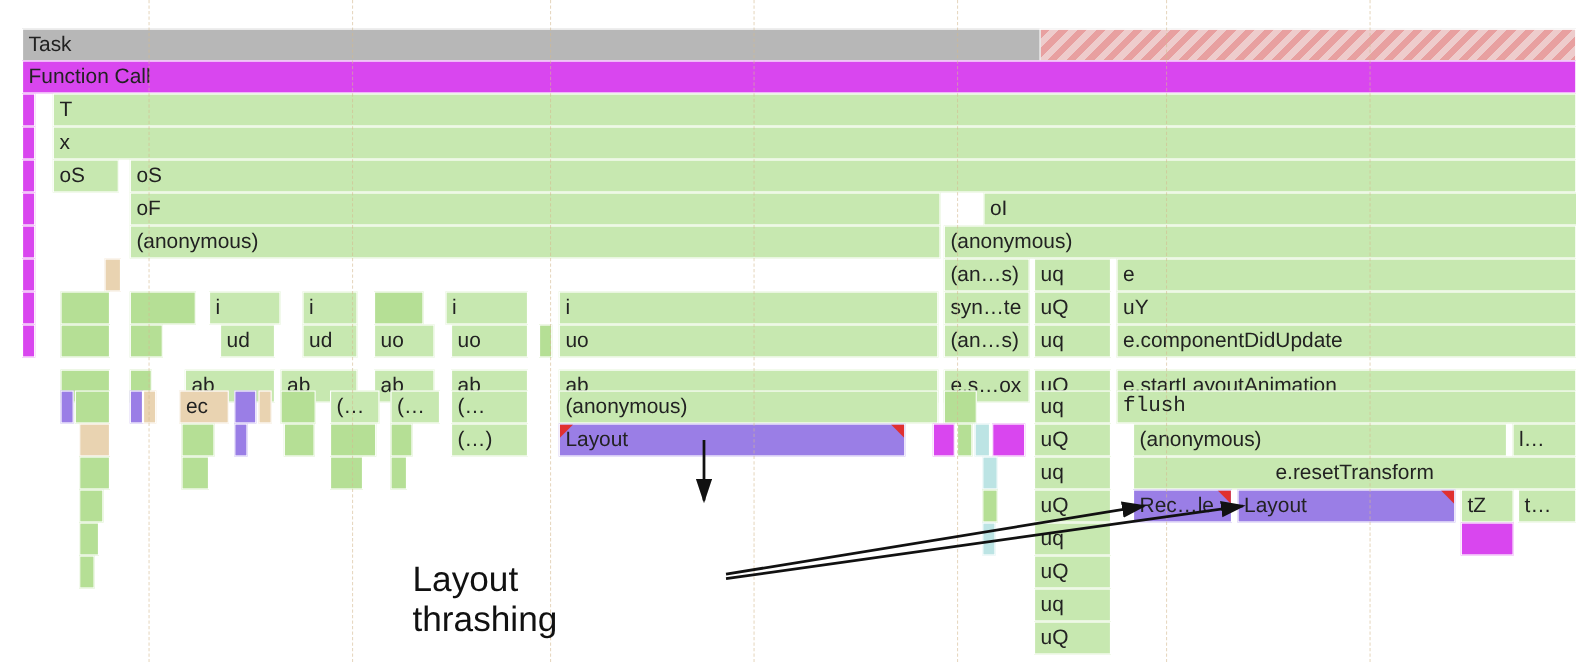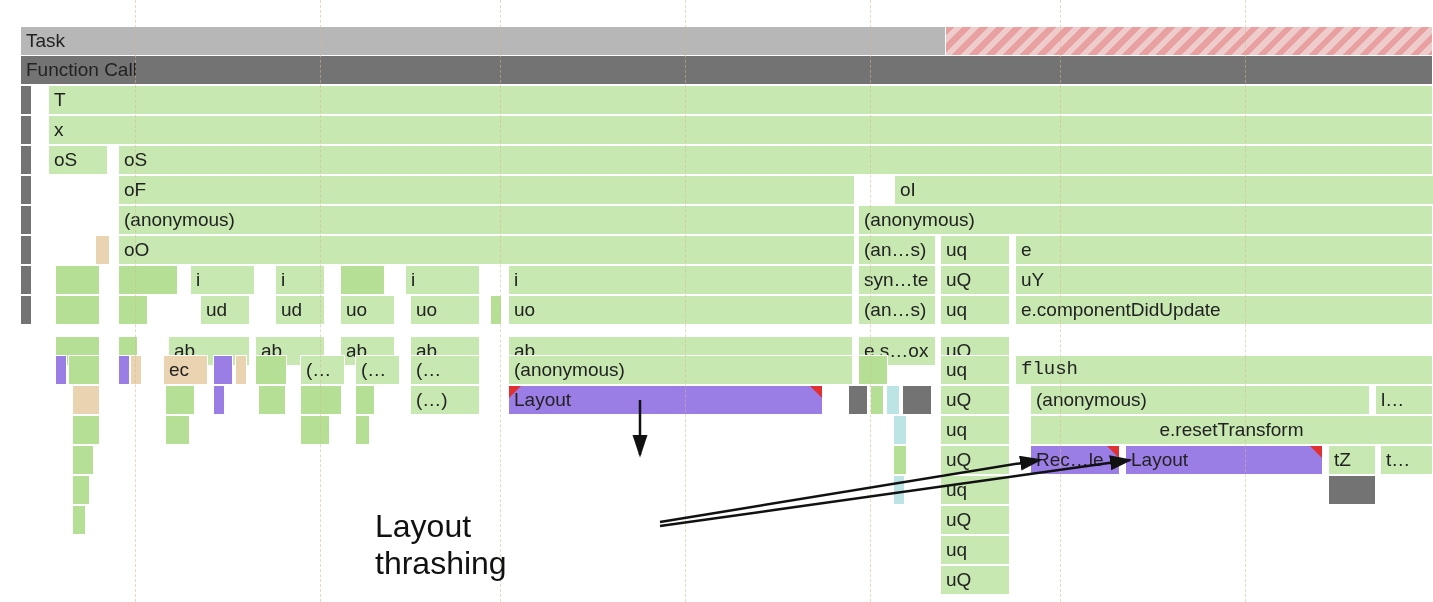--- a/index.html
+++ b/index.html
@@ -1,21 +1,21 @@
 <!DOCTYPE html>
 <html><head>
 <meta charset="utf-8">
 <style>
   * { box-sizing: border-box; margin: 0; padding: 0; }
   html, body { width: 1433px; height: 602px; font-family: Arial, Helvetica, sans-serif; background: #fff; overflow: hidden; }
   #flame { position: absolute; left: 0; top: 0; width: 1433px; height: 602px; }
   .row { position: absolute; left: 0; width: 1433px; }
   .bar { position: absolute; top: 0; height: 100%; border: 1px solid #fff; overflow: hidden; white-space: nowrap; font-size: 19px; line-height: 1; padding: 4px 5px 0 5px; color: #222; }
   .c-task { background: #b7b7b7; }
-  .c-fn   { background: #737373; }
+  .c-fn   { background: #d946ef; }
   .c-js   { background: #c7e8b0; }
   .c-js2  { background: #b5df95; }
   .c-tan  { background: #e9d3b1; }
   .c-lay  { background: #9a7ee6; color:#222; }
   .c-cyan { background: #bce4e4; }
   .striped {
     background: repeating-linear-gradient(135deg,#e8a0a0 0,#e8a0a0 6px,#ecc 6px,#ecc 12px);
   }
   .tri { position:absolute; top:0; width:0; height:0; border-style:solid; }
   .tri-l { left:0;  border-width:12px 12px 0 0; border-color:#e03030 transparent transparent transparent; }
@@ -56,21 +56,20 @@
       <div class="bar c-js" style="left: 858px; width: 575px; margin-left: 36px;">oI</div>
     </div>
     <div class="row" style="top: 205px; height: 30px;">
       <div class="bar c-fn" style="left: 20px; width: 8px;"></div>
       <div class="bar c-js" style="left: 118px; width: 737px;">(anonymous)</div>
       <div class="bar c-js" style="left: 858px; width: 575px;">(anonymous)</div>
     </div>
     <div class="row" style="top: 235px; height: 30px;">
       <div class="bar c-fn" style="left: 20px; width: 8px;"></div>
       <div class="bar c-tan" style="left: 95px; width: 15px;"></div>
-      <div class="bar c-js" style="left: 118px; width: 737px;">oO</div>
       <div class="bar c-js" style="left: 858px; width: 78px;">(an…s)</div>
       <div class="bar c-js" style="left: 940px; width: 70px;">uq</div>
       <div class="bar c-js" style="left: 1015px; width: 418px;">e</div>
     </div>
     <div class="row" style="top: 265px; height: 30px;">
       <div class="bar c-fn" style="left: 20px; width: 8px;"></div>
       <div class="bar c-js2" style="left: 55px; width: 45px;"></div>
       <div class="bar c-js2" style="left: 118px; width: 60px;"></div>
       <div class="bar c-js" style="left: 190px; width: 65px;">i</div>
       <div class="bar c-js" style="left: 275px; width: 50px;">i</div>
@@ -98,20 +97,21 @@
     <div class="row" style="top: 336px; height: 30px;">
       <div class="bar c-js2" style="left: 55px; width: 45px;"></div>
       <div class="bar c-js2" style="left: 118px; width: 20px;"></div>
       <div class="bar c-js" style="left: 168px; width: 82px;">ab</div>
       <div class="bar c-js" style="left: 255px; width: 70px;">ab</div>
       <div class="bar c-js" style="left: 340px; width: 55px;">ab</div>
       <div class="bar c-js" style="left: 410px; width: 70px;">ab</div>
       <div class="bar c-js" style="left: 508px; width: 345px;">ab</div>
       <div class="bar c-js" style="left: 858px; width: 78px;">e.s…ox</div>
       <div class="bar c-js" style="left: 940px; width: 70px;">uQ</div>
+      <div class="bar c-js" style="left: 1015px; width: 418px;">e.startLayoutAnimation</div>
     </div>
     <div class="row" style="top: 355px; height: 30px;">
       <div class="bar c-lay" style="left: 55px; width: 10px;"></div>
       <div class="bar c-js2" style="left: 68px; width: 32px;"></div>
       <div class="bar c-lay" style="left: 118px; width: 10px;"></div>
       <div class="bar c-tan" style="left: 130px; width: 6px;"></div>
       <div class="bar c-tan" style="left: 163px; width: 45px;">ec</div>
       <div class="bar c-lay" style="left: 213px; width: 20px;"></div>
       <div class="bar c-tan" style="left: 235px; width: 10px;"></div>
       <div class="bar c-js2" style="left: 255px; width: 32px;"></div>

